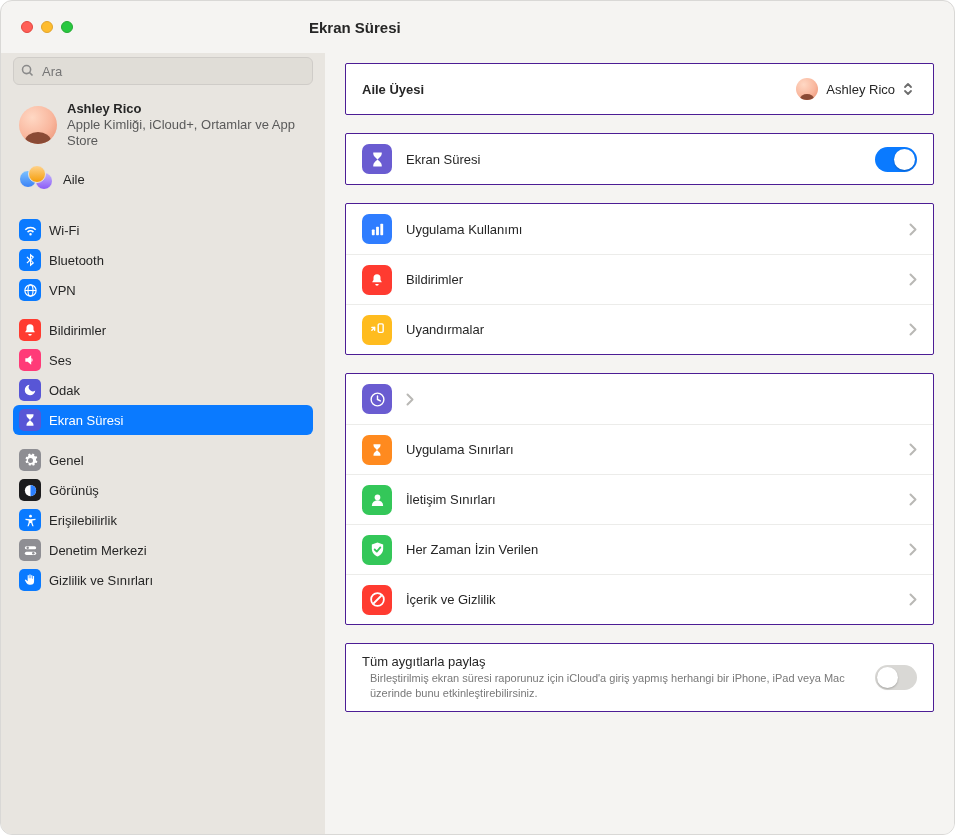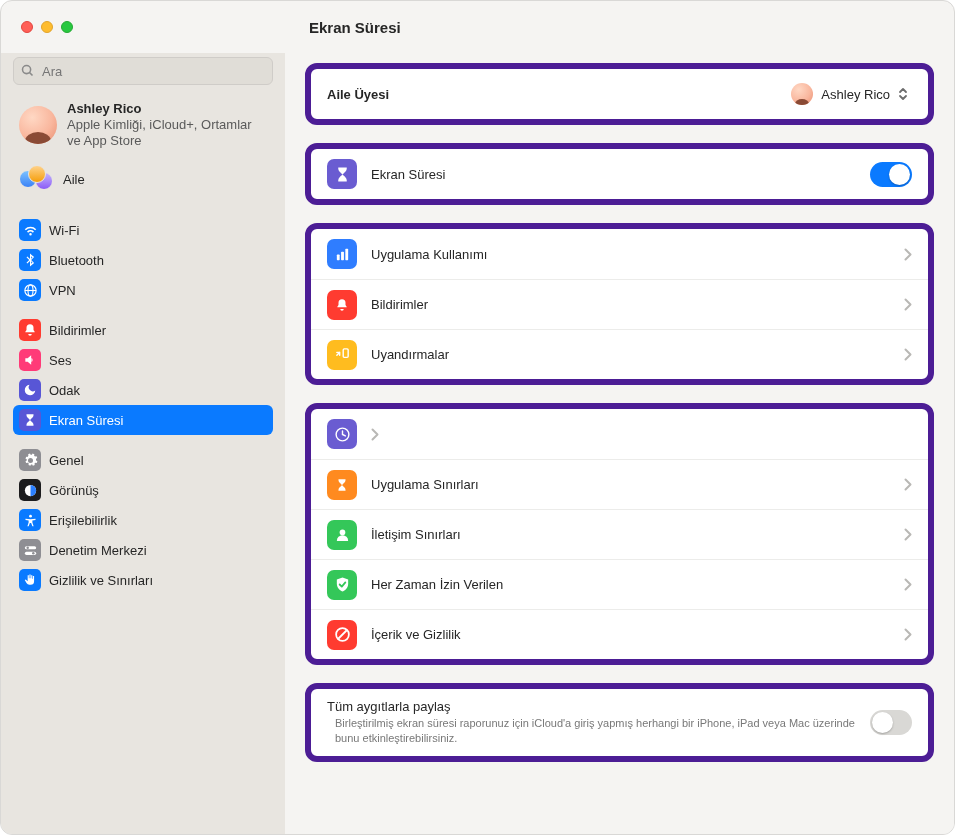--- a/index.html
+++ b/index.html
@@ -6,21 +6,21 @@
 html, body { width: 955px; height: 835px; font-family: -apple-system, "Helvetica Neue", Arial, sans-serif; background: #fff; overflow: hidden; }
 .window { width: 955px; height: 835px; border-radius: 12px; overflow: hidden; background: #f5f4f2; border: 1px solid #d9d8d6; position: relative; display: flex; flex-direction: column; }
 .titlebar { height: 52px; display: flex; align-items: center; position: relative; }
 .traffic { display: flex; gap: 8px; padding-left: 20px; width: 284px; align-items: center; }
 .tl { width: 12px; height: 12px; border-radius: 50%; }
 .tl.red { background: #ff5f57; border: 0.5px solid #e24640; }
 .tl.yellow { background: #febc2e; border: 0.5px solid #e1a42c; }
 .tl.green { background: #28c840; border: 0.5px solid #26a934; }
 .title { font-size: 15px; font-weight: 700; color: #262626; padding-left: 24px; }
 .body { flex: 1; display: flex; min-height: 0; }
-.sidebar { width: 284px; background: #e8e5e0; display: flex; flex-direction: column; padding: 0 12px 8px 12px; overflow-y: auto; }
+.sidebar { width: 324px; background: #e8e5e0; display: flex; flex-direction: column; padding: 0 12px 8px 12px; overflow-y: auto; }
 .search { position: relative; margin: 4px 0 10px 0; }
 .search input { width: 100%; height: 28px; border-radius: 6px; border: 1px solid #cfccc8; background: #e0ddd7; padding: 0 8px 0 28px; font-size: 13px; color: #555; outline: none; }
 .search .sicon { position: absolute; left: 7px; top: 6px; color: #8a8a8a; }
 .profile { display: flex; align-items: center; gap: 10px; padding: 6px 6px 10px 6px; cursor: default; }
 .avatar { width: 38px; height: 38px; border-radius: 50%; background: radial-gradient(circle at 35% 30%, #ffd8c4, #f9b79e 55%, #e88c6e); position: relative; overflow: hidden; flex-shrink: 0; }
 .avatar::after { content:""; position:absolute; bottom:-6px; left:6px; right:6px; height:18px; background:#8a4a35; border-radius:50% 50% 0 0; }
 .pname { font-size: 13px; font-weight: 600; color: #262626; line-height: 1.2; }
 .psub { font-size: 13px; color: #5a5a5a; line-height: 1.25; }
 .family-row { display:flex; align-items:center; gap:10px; padding: 6px 6px 12px 6px; cursor:default; }
 .family-ico { width: 34px; height: 28px; position: relative; flex-shrink: 0; }
@@ -29,21 +29,21 @@
 .fc.b{ background: linear-gradient(#ffd28a,#f59e0b); left:9px; top:0; z-index:2;}
 .fc.c{ background: linear-gradient(#c4b5fd,#8b5cf6); left:16px; top:7px; }
 .family-label { font-size: 13px; color:#262626; }
 .sep { height: 10px; }
 .side-item { display: flex; align-items: center; gap: 8px; height: 30px; padding: 0 6px; border-radius: 6px; cursor: default; }
 .side-item.selected { background: #0a7aff; }
 .side-item.selected .silabel { color: #fff; }
 .sicon-box { width: 22px; height: 22px; border-radius: 5px; display: flex; align-items: center; justify-content: center; flex-shrink: 0; color: #fff; }
 .silabel { font-size: 13px; color: #262626; }
 .main { flex: 1; background: #f5f4f2; overflow-y: auto; padding: 10px 20px 18px 20px; }
-.group { background: #fff; border: 6px solid #4c1d95; border-radius: 12px; margin-bottom: 18px; overflow: hidden; }
+.group { background: #fff; border: 1px solid #4c1d95; border-radius: 2px; margin-bottom: 18px; overflow: hidden; }
 .row { display: flex; align-items: center; min-height: 50px; padding: 0 16px; }
 .row + .row { border-top: 1px solid #ececea; }
 .row-label { font-size: 13px; color: #262626; flex: 1; }
 .row-label.bold { font-weight: 600; }
 .row-sub { font-size: 11px; color: #787878; line-height: 1.35; padding-top: 2px; margin-left: 8px; }
 .row-stack { display:flex; flex-direction:column; flex:1; padding: 10px 0; justify-content: flex-end; }
 .ricon { width: 30px; height: 30px; border-radius: 7px; display: flex; align-items: center; justify-content: center; margin-right: 14px; flex-shrink: 0; color: #fff; }
 .chev { color: #b9b8b5; flex-shrink: 0; }
 .member-sel { display:flex; align-items:center; gap:8px; font-size:13px; color:#262626; }
 .mini-av { width:22px; height:22px; border-radius:50%; background: radial-gradient(circle at 35% 30%, #ffd8c4, #f9b79e 55%, #e88c6e); position:relative; overflow:hidden; }

